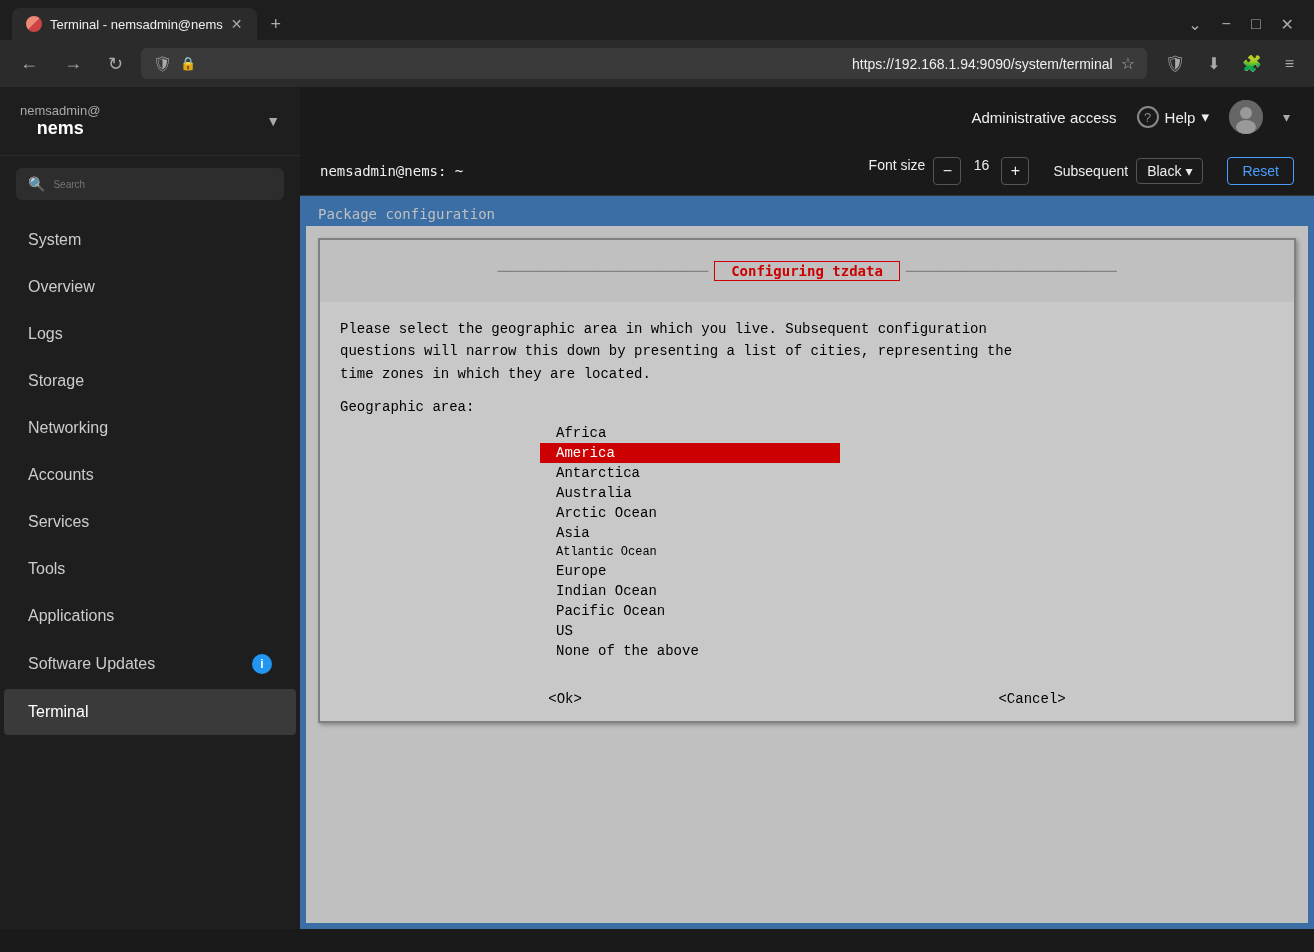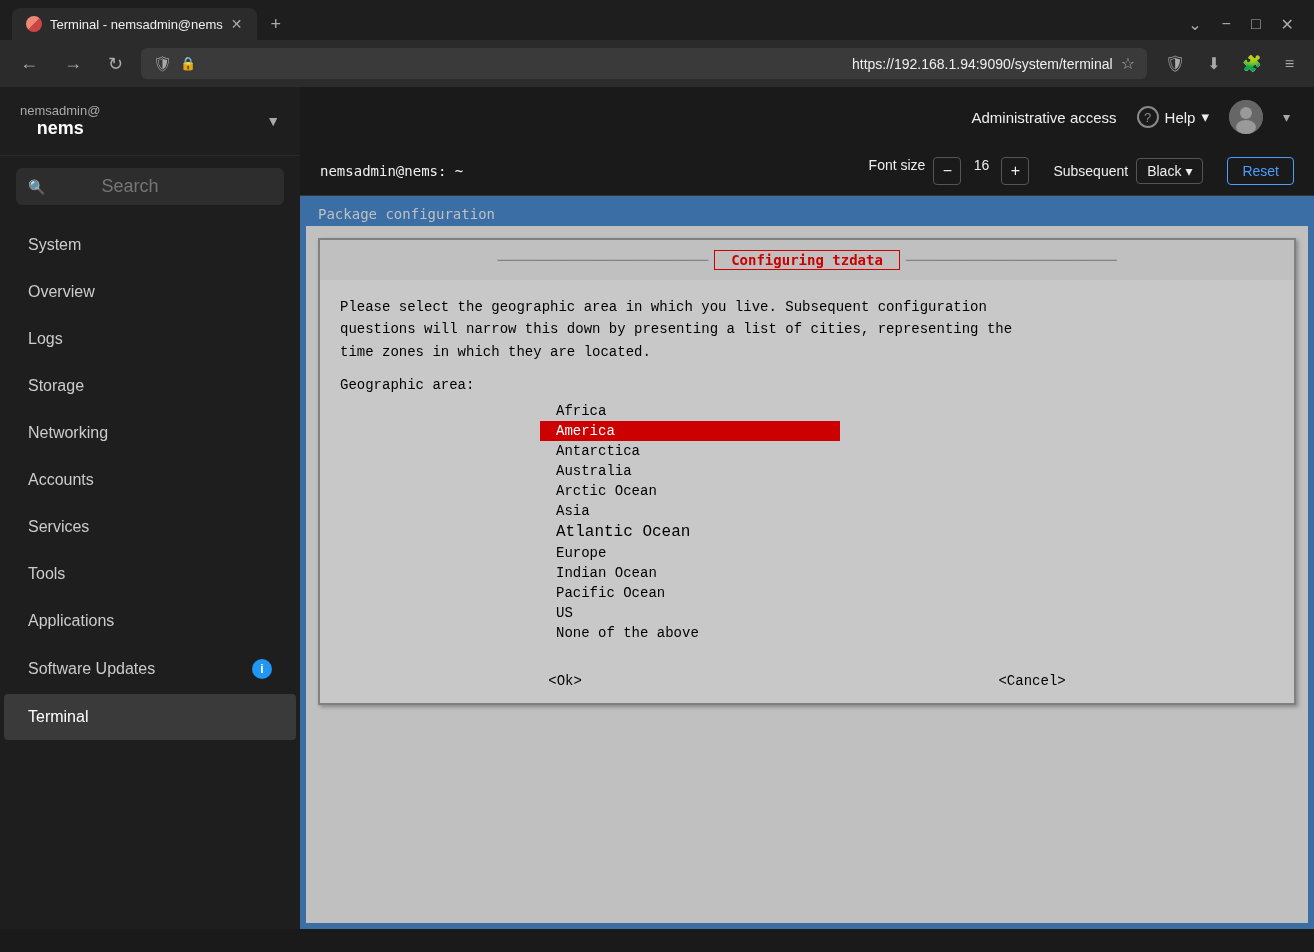--- a/index.html
+++ b/index.html
@@ -29,21 +29,21 @@
     
     .sidebar { width: 300px; background: #1e1e1e; display: flex; flex-direction: column; flex-shrink: 0; }
     .sidebar-header { padding: 16px 20px; display: flex; align-items: center; justify-content: space-between; border-bottom: 1px solid #2a2a2a; }
     .sidebar-user { color: #eee; text-align: center; }
     .sidebar-user .username-top { font-size: 13px; color: #aaa; }
     .sidebar-user .username-bold { font-size: 18px; font-weight: 700; color: #fff; }
     .sidebar-chevron { color: #aaa; font-size: 14px; }
     .sidebar-search { padding: 12px 16px; }
     .search-box { display: flex; align-items: center; gap: 8px; background: #2d2d2d; border-radius: 6px; padding: 8px 12px; }
     .search-icon { color: #888; font-size: 14px; }
-    .search-input { background: none; border: none; color: #7dd3fc; font-size: 18px; outline: none; flex: 1; margin-left: 48px; }
+    .search-input { background: none; border: none; color: #7dd3fc; font-size: 10px; outline: none; flex: 1; }
     .sidebar-nav { flex: 1; overflow-y: auto; padding: 4px 0; }
     .sidebar-item { padding: 14px 24px; color: #ccc; font-size: 16px; cursor: pointer; border-radius: 4px; margin: 1px 4px; }
     .sidebar-item.active { background: #3a3a3a; color: #fff; }
     .sidebar-item-with-badge { display: flex; align-items: center; justify-content: space-between; }
     .badge-info { background: #2196f3; color: white; border-radius: 50%; width: 20px; height: 20px; display: flex; align-items: center; justify-content: center; font-size: 12px; font-weight: bold; }
 
     
     .main-content { flex: 1; background: #2b2b2b; display: flex; flex-direction: column; }
     .main-header { background: #1a1a1a; padding: 0 24px; height: 60px; display: flex; align-items: center; justify-content: flex-end; gap: 20px; }
     .admin-access { color: #eee; font-size: 15px; }
@@ -177,37 +177,37 @@
         <button class="reset-btn">Reset</button>
       </div>
 
       <div class="terminal-body">
         <div class="terminal-inner">
           <div style="background:#3a6ea5;padding:4px 12px;font-family:monospace;font-size:14px;color:#c0c0c0;">Package configuration</div>
           <div style="margin:12px;background:#c0c0c0;border:2px solid #808080;box-shadow:2px 2px 4px rgba(0,0,0,0.3);">
             <div style="display:flex;justify-content:center;align-items:center;padding:6px;background:#c0c0c0;">
               <div style="display:flex;align-items:center;gap:0;">
                 <span style="color:#808080;font-family:monospace;font-size:14px;">─────────────────────────</span>
-                <span style="color:#cc0000;font-family:monospace;font-size:14px;font-weight:bold;border:1px solid #cc0000;padding:1px 16px;background:#c0c0c0;margin:4px 6px;">Configuring tzdata</span>
+                <span style="color:#cc0000;font-family:monospace;font-size:14px;font-weight:bold;border:1px solid #cc0000;padding:1px 16px;background:#c0c0c0;margin:15px 6px;">Configuring tzdata</span>
                 <span style="color:#808080;font-family:monospace;font-size:14px;">─────────────────────────</span>
               </div>
             </div>
             <div style="padding:16px 20px;background:#c8c8c8;">
               <div style="font-size:14px;font-family:'Courier New',Courier,monospace;line-height:1.6;color:#000;margin-bottom:14px;white-space:pre-wrap;">Please select the geographic area in which you live. Subsequent configuration
 questions will narrow this down by presenting a list of cities, representing the
 time zones in which they are located.</div>
               <div style="font-family:'Courier New',Courier,monospace;font-size:14px;margin-bottom:8px;">Geographic area:</div>
               <div style="margin-left:200px;width:300px;">
                 <div style="padding:2px 16px;font-family:'Courier New',Courier,monospace;font-size:14px;cursor:pointer;">Africa</div>
                 <div style="padding:2px 16px;font-family:'Courier New',Courier,monospace;font-size:14px;cursor:pointer;background:#cc0000;color:#fff;">America</div>
                 <div style="padding:2px 16px;font-family:'Courier New',Courier,monospace;font-size:14px;cursor:pointer;">Antarctica</div>
                 <div style="padding:2px 16px;font-family:'Courier New',Courier,monospace;font-size:14px;cursor:pointer;">Australia</div>
                 <div style="padding:2px 16px;font-family:'Courier New',Courier,monospace;font-size:14px;cursor:pointer;">Arctic Ocean</div>
                 <div style="padding:2px 16px;font-family:'Courier New',Courier,monospace;font-size:14px;cursor:pointer;">Asia</div>
-                <div style="padding:2px 16px;font-family:'Courier New',Courier,monospace;font-size:16px;cursor:pointer;">Atlantic Ocean</div>
+                <div style="padding:2px 16px;font-family:'Courier New',Courier,monospace;font-size:12px;cursor:pointer;">Atlantic Ocean</div>
                 <div style="padding:2px 16px;font-family:'Courier New',Courier,monospace;font-size:14px;cursor:pointer;">Europe</div>
                 <div style="padding:2px 16px;font-family:'Courier New',Courier,monospace;font-size:14px;cursor:pointer;">Indian Ocean</div>
                 <div style="padding:2px 16px;font-family:'Courier New',Courier,monospace;font-size:14px;cursor:pointer;">Pacific Ocean</div>
                 <div style="padding:2px 16px;font-family:'Courier New',Courier,monospace;font-size:14px;cursor:pointer;">US</div>
                 <div style="padding:2px 16px;font-family:'Courier New',Courier,monospace;font-size:14px;cursor:pointer;">None of the above</div>
               </div>
             </div>
             <div style="display:flex;justify-content:space-around;padding:14px 20px;background:#c8c8c8;">
               <span style="font-family:'Courier New',Courier,monospace;font-size:14px;color:#000;cursor:pointer;">&lt;Ok&gt;</span>
               <span style="font-family:'Courier New',Courier,monospace;font-size:14px;color:#000;cursor:pointer;">&lt;Cancel&gt;</span>

